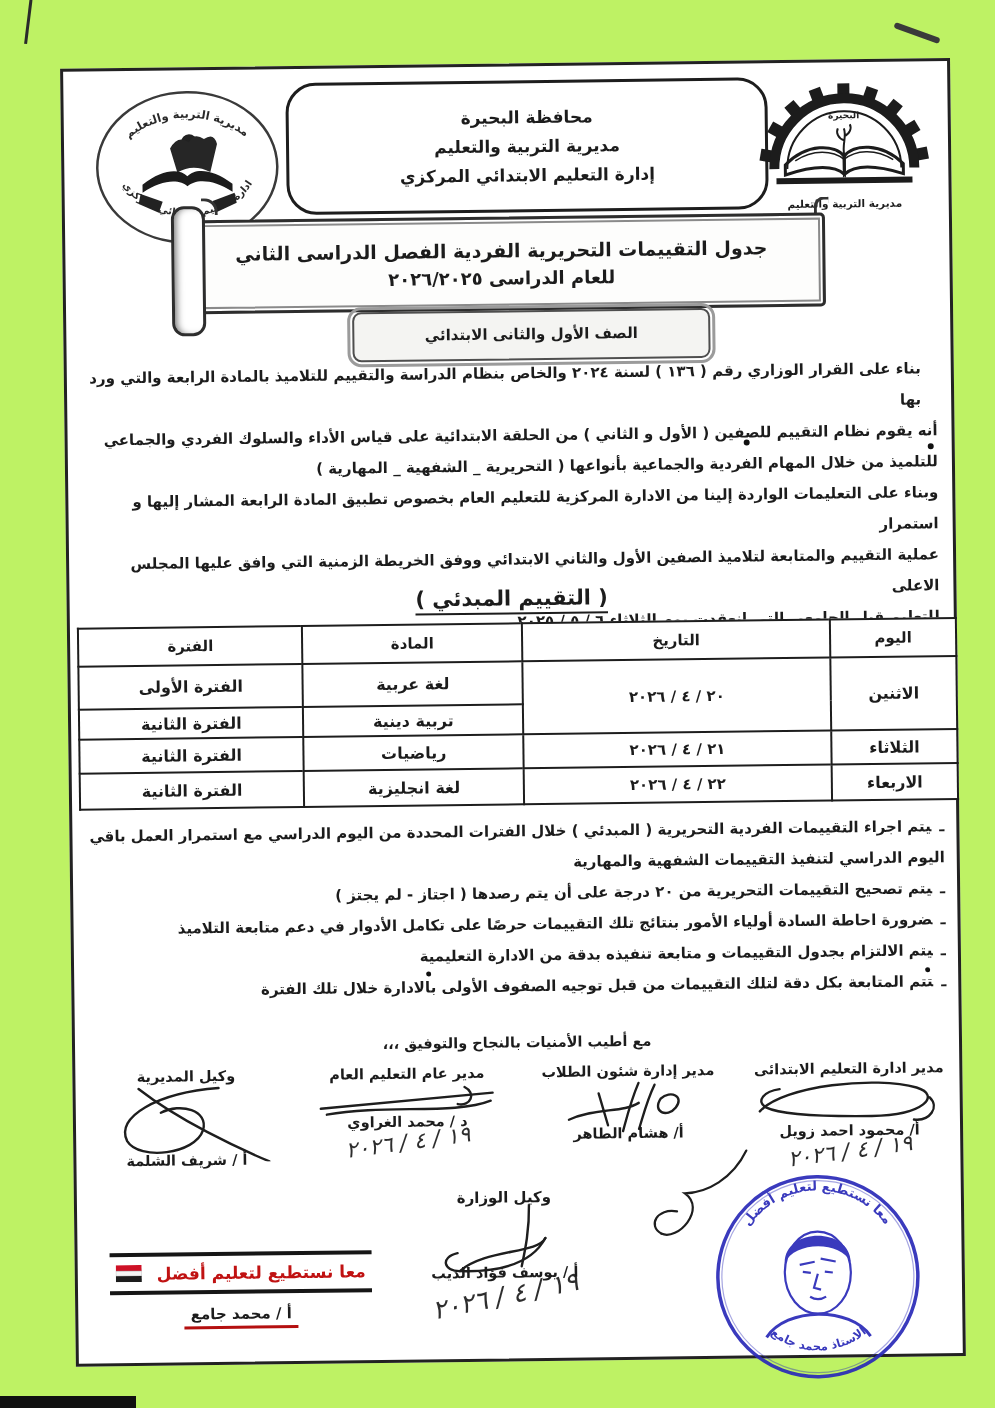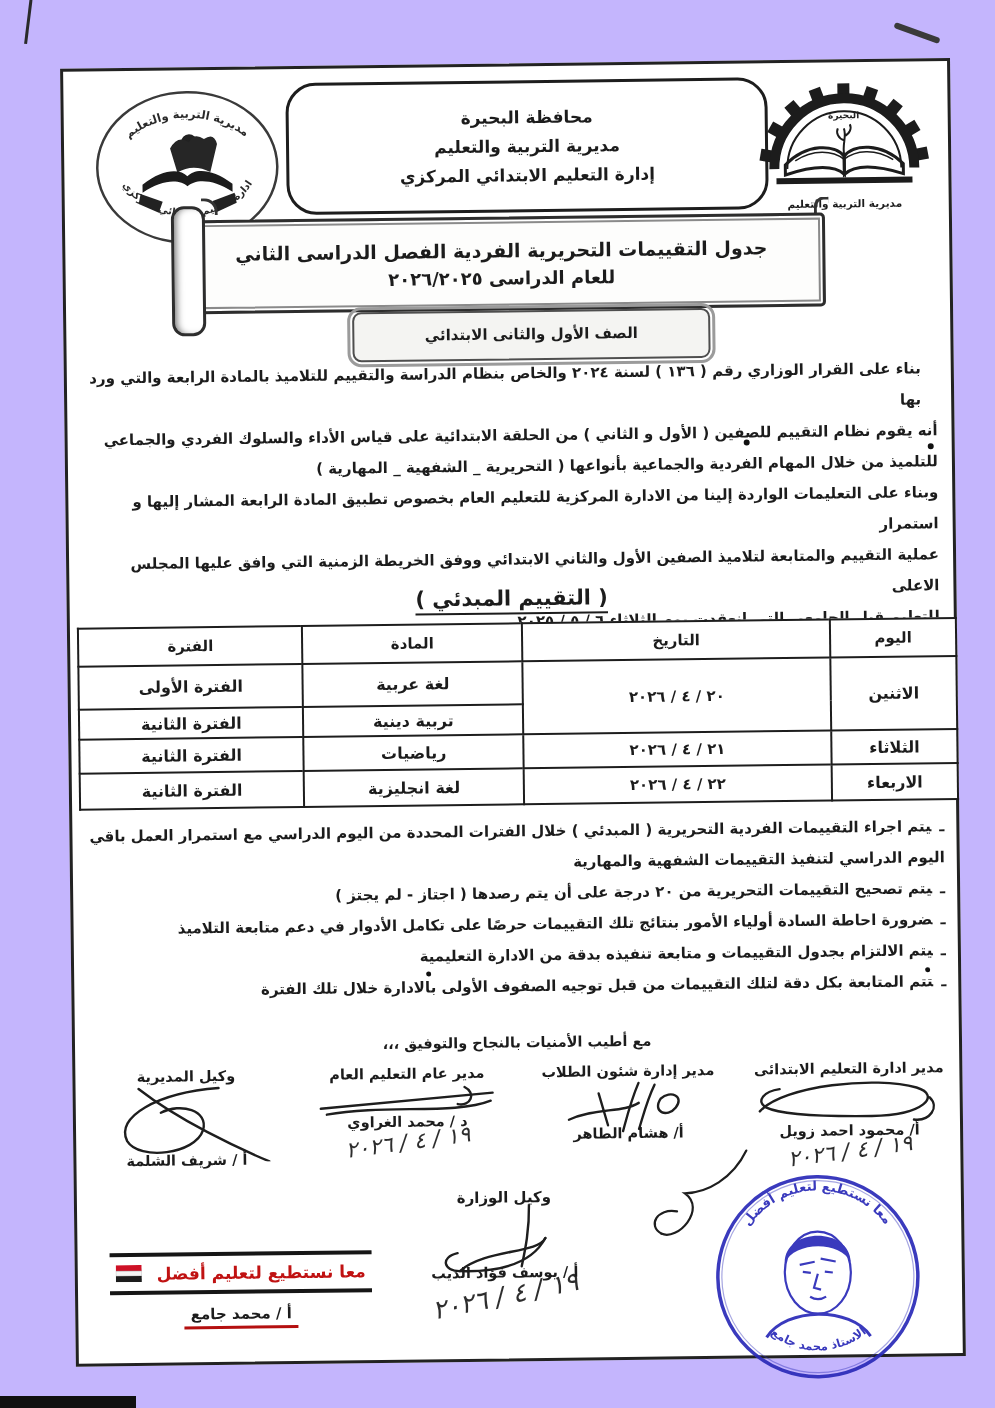--- a/index.html
+++ b/index.html
@@ -1,16 +1,16 @@
 <!DOCTYPE html>
 <html lang="ar"><head>
 <meta charset="utf-8">
 <style>
   html,body{margin:0;padding:0;background:#e9e9e6;}
-  .scan{position:relative;width:995px;height:1408px;background:#c4b5fd;overflow:hidden;
+  .scan{position:relative;width:995px;height:1408px;background:#bef264;overflow:hidden;
         font-family:"DejaVu Sans",sans-serif;color:#1c1c1c;}
   
   .art-tl{position:absolute;left:27px;top:-4px;width:3px;height:48px;background:#2a2a2a;transform:rotate(7deg);}
   .art-tr{position:absolute;left:893px;top:30px;width:48px;height:6px;background:#3a3a3a;border-radius:3px;transform:rotate(20deg);}
   .art-bl{position:absolute;left:0;top:1396px;width:136px;height:12px;background:#101010;}
   
   .frame{position:absolute;left:60px;top:58px;width:884px;height:1292px;border:3px solid #222;
          background:#fff;transform:rotate(-0.7deg);transform-origin:top right;direction:rtl;font-weight:700;}
   
   .hdr-box{position:absolute;left:222px;top:14px;width:476px;height:126px;border:3px solid #1d1d1d;

